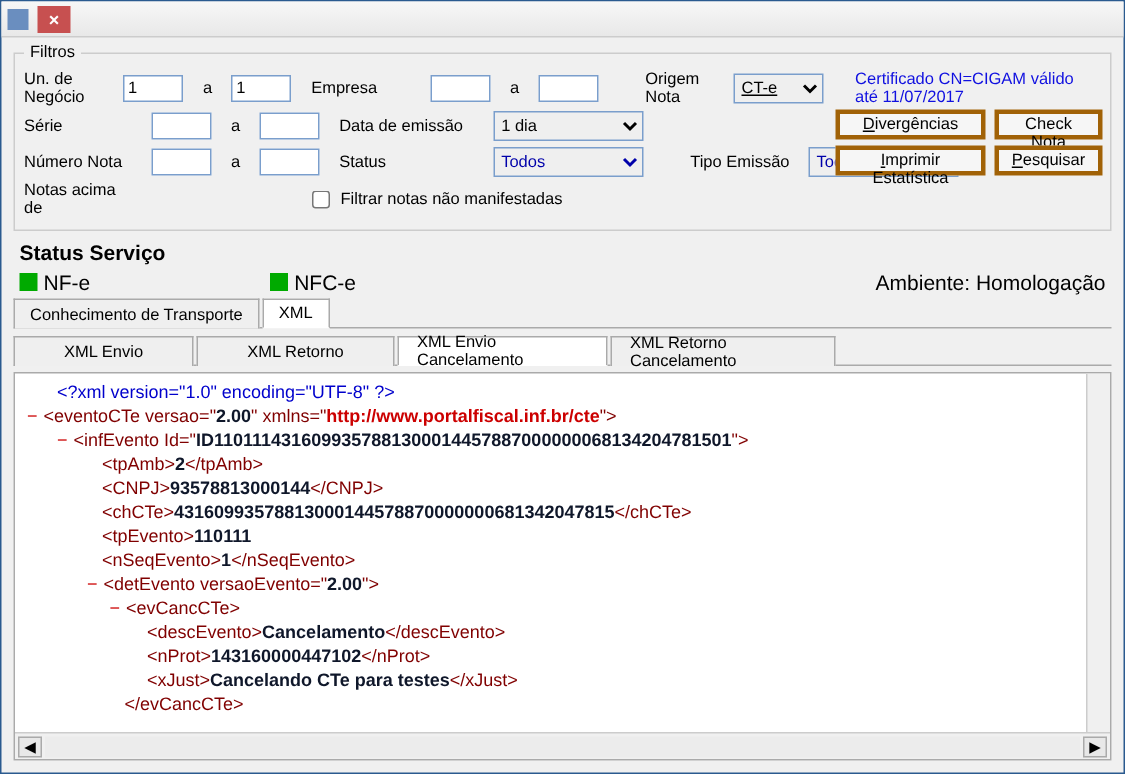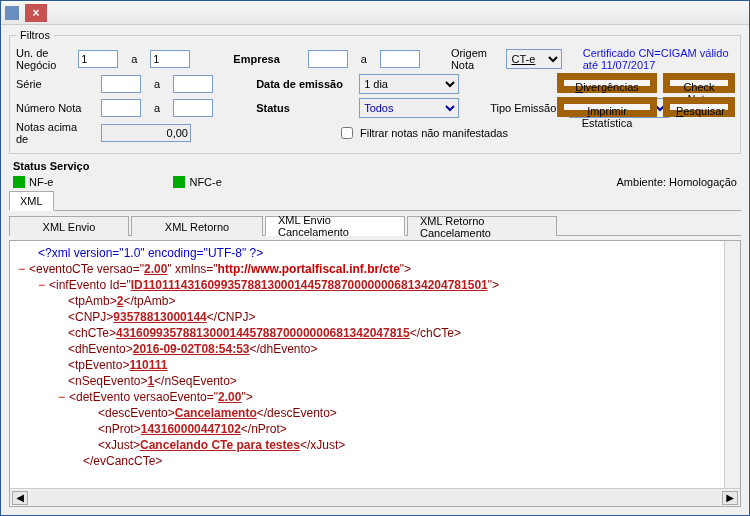--- a/index.html
+++ b/index.html
@@ -44,21 +44,21 @@
   }
   .content { padding: 4px 8px 8px 8px; flex: 1; display: flex; flex-direction: column; overflow: hidden;}
   fieldset.filters {
     border: 1px solid #ccc;
     padding: 4px 6px 6px 6px;
     margin: 0 0 4px 0;
   }
   fieldset.filters legend { padding: 0 4px; font-size: 11px; }
   .filter-row { display: flex; align-items: center; gap: 13px; margin: 2px 0; min-height: 22px; }
   .lbl { display: inline-block; width: 72px; }
-  .col2lbl { display: inline-block; width: 90px; margin-left: 30px; font-weight: bold;}
+  .col2lbl { display: inline-block; width: 90px; }
   .col3lbl { display: inline-block; margin-left: 18px;}
   input.txt {
     border: 1px solid #7a9ecc;
     height: 18px;
     font-size: 11px;
     padding: 1px 2px;
   }
   .w40 { width: 40px; }
   .w90 { width: 90px; text-align: right; }
   select.sel {
@@ -73,29 +73,29 @@
     position: absolute;
     right: 14px;
     top: 48px;
     display: grid;
     grid-template-columns: 100px 72px;
     gap: 4px 6px;
   }
   button.winbtn {
     height: 20px;
     font-size: 11px;
-    border: 7px solid #a16207;
+    border: 3px solid #a16207;
     background: #f6f6f6;
     cursor: pointer;
   }
   .chk { display: flex; align-items: center; gap: 4px; }
   .chk input { width: 12px; height: 12px; }
   .status-row {
     display: flex; align-items: center; padding: 2px 4px;
-    font-size: 11px;
+    font-size: 14px;
   }
   .status-row .sq { width: 12px; height: 12px; background: #0a0; margin-right: 4px;}
   .status-row .amb { margin-left: auto; }
   .status-label { font-weight: bold; margin-right: 6px;}
   .status-row .gap { width: 120px; }
   .tabbar, .subtabbar {
     display: flex;
     align-items: flex-end;
     font-size: 11px;
     border-bottom: 1px solid #aaa;
@@ -133,21 +133,21 @@
     overflow: hidden;
     padding: 4px 8px;
     font-family: "Segoe UI", Tahoma, Arial, sans-serif;
     font-size: 12px;
     line-height: 16px;
     white-space: nowrap;
   }
   .xml-line { white-space: nowrap; }
   .cb { color: #0000cc; }
   .cr { color: #cc0000; font-weight: bold; }
-  .cbk { color: #b91c1c; font-weight: bold; text-decoration: underline; }
+  .cbk { color: #0f172a; font-weight: bold; }
   .cm { color: #800000; }
   .dash { color: #cc0000; font-weight: normal; margin-right: 4px;}
   .hscroll {
     height: 18px;
     border-top: 1px solid #ccc;
     background: #f0f0f0;
     display: flex; align-items: center;
     padding: 0 2px;
   }
   .hscroll .arr {
@@ -216,21 +216,20 @@
 
         <span class="col2lbl">Status</span>
         <select class="sel sel-w100" style="color:#00a;"><option>Todos</option></select>
 
         <span class="col3lbl">Tipo Emissão</span>
         <select class="sel sel-w100" style="color:#00a;"><option>Todos</option></select>
       </div>
 
       <div class="filter-row">
         <span class="lbl">Notas acima de</span>
-        <input class="txt w90" readonly="" style="background: rgb(238, 238, 238);" value="0,00">
 
         <span class="col2lbl"></span>
         <label class="chk">
           <input type="checkbox" style="">
           <span>Filtrar notas não manifestadas</span>
         </label>
       </div>
     </fieldset>
 
     <div class="btn-col">
@@ -246,42 +245,43 @@
     <div class="status-row">
       <div class="sq"></div>
       <span>NF-e</span>
       <div class="gap"></div>
       <div class="sq"></div>
       <span>NFC-e</span>
       <span class="amb">Ambiente: Homologação</span>
     </div>
 
     <div class="tabbar">
+      <div class="tab">Conhecimento de Transporte</div>
       <div class="tab active">XML</div>
     </div>
 
     <div class="subtabbar">
       <div class="subtab" style="width:120px;justify-content:center;">XML Envio</div>
       <div class="subtab" style="width:132px;justify-content:center;">XML Retorno</div>
       <div class="subtab active" style="width:140px;justify-content:center;">XML Envio Cancelamento</div>
       <div class="subtab" style="width:150px;justify-content:center;">XML Retorno Cancelamento</div>
     </div>
 
     <div class="xmlpanel">
       <div class="xmlcontent">
         <div class="xml-line" style="padding-left:20px;"><span class="cb">&lt;?xml version="1.0" encoding="UTF-8" ?&gt;</span></div>
         <div class="xml-line"><span class="dash">−</span><span class="cm">&lt;eventoCTe versao="</span><span class="cbk">2.00</span><span class="cm">" xmlns="</span><span class="cr">http://www.portalfiscal.inf.br/cte</span><span class="cm">"&gt;</span></div>
         <div class="xml-line" style="padding-left:20px;"><span class="dash">−</span><span class="cm">&lt;infEvento Id="</span><span class="cbk">ID1101114316099357881300014457887000000068134204781501</span><span class="cm">"&gt;</span></div>
         <div class="xml-line" style="padding-left:50px;"><span class="cm">&lt;tpAmb&gt;</span><span class="cbk">2</span><span class="cm">&lt;/tpAmb&gt;</span></div>
         <div class="xml-line" style="padding-left:50px;"><span class="cm">&lt;CNPJ&gt;</span><span class="cbk">93578813000144</span><span class="cm">&lt;/CNPJ&gt;</span></div>
         <div class="xml-line" style="padding-left:50px;"><span class="cm">&lt;chCTe&gt;</span><span class="cbk">43160993578813000144578870000000681342047815</span><span class="cm">&lt;/chCTe&gt;</span></div>
-        <div class="xml-line" style="padding-left:50px;"><span class="cm">&lt;dhEvento&gt;</span><span class="cbk">2016-09-02T08:54:53</span><span class="cm">&lt;/dhEvento&gt;</span></div>
         <div class="xml-line" style="padding-left:50px;"><span class="cm">&lt;tpEvento&gt;</span><span class="cbk">110111</span></div>
         <div class="xml-line" style="padding-left:50px;"><span class="cm">&lt;nSeqEvento&gt;</span><span class="cbk">1</span><span class="cm">&lt;/nSeqEvento&gt;</span></div>
         <div class="xml-line" style="padding-left:40px;"><span class="dash">−</span><span class="cm">&lt;detEvento versaoEvento="</span><span class="cbk">2.00</span><span class="cm">"&gt;</span></div>
+        <div class="xml-line" style="padding-left:55px;"><span class="dash">−</span><span class="cm">&lt;evCancCTe&gt;</span></div>
         <div class="xml-line" style="padding-left:80px;"><span class="cm">&lt;descEvento&gt;</span><span class="cbk">Cancelamento</span><span class="cm">&lt;/descEvento&gt;</span></div>
         <div class="xml-line" style="padding-left:80px;"><span class="cm">&lt;nProt&gt;</span><span class="cbk">143160000447102</span><span class="cm">&lt;/nProt&gt;</span></div>
         <div class="xml-line" style="padding-left:80px;"><span class="cm">&lt;xJust&gt;</span><span class="cbk">Cancelando CTe para testes</span><span class="cm">&lt;/xJust&gt;</span></div>
         <div class="xml-line" style="padding-left:65px;"><span class="cm">&lt;/evCancCTe&gt;</span></div>
 
       </div>
       <div class="vscroll"></div>
       <div class="hscroll">
         <div class="arr">◀</div>
         <div class="track"></div>

